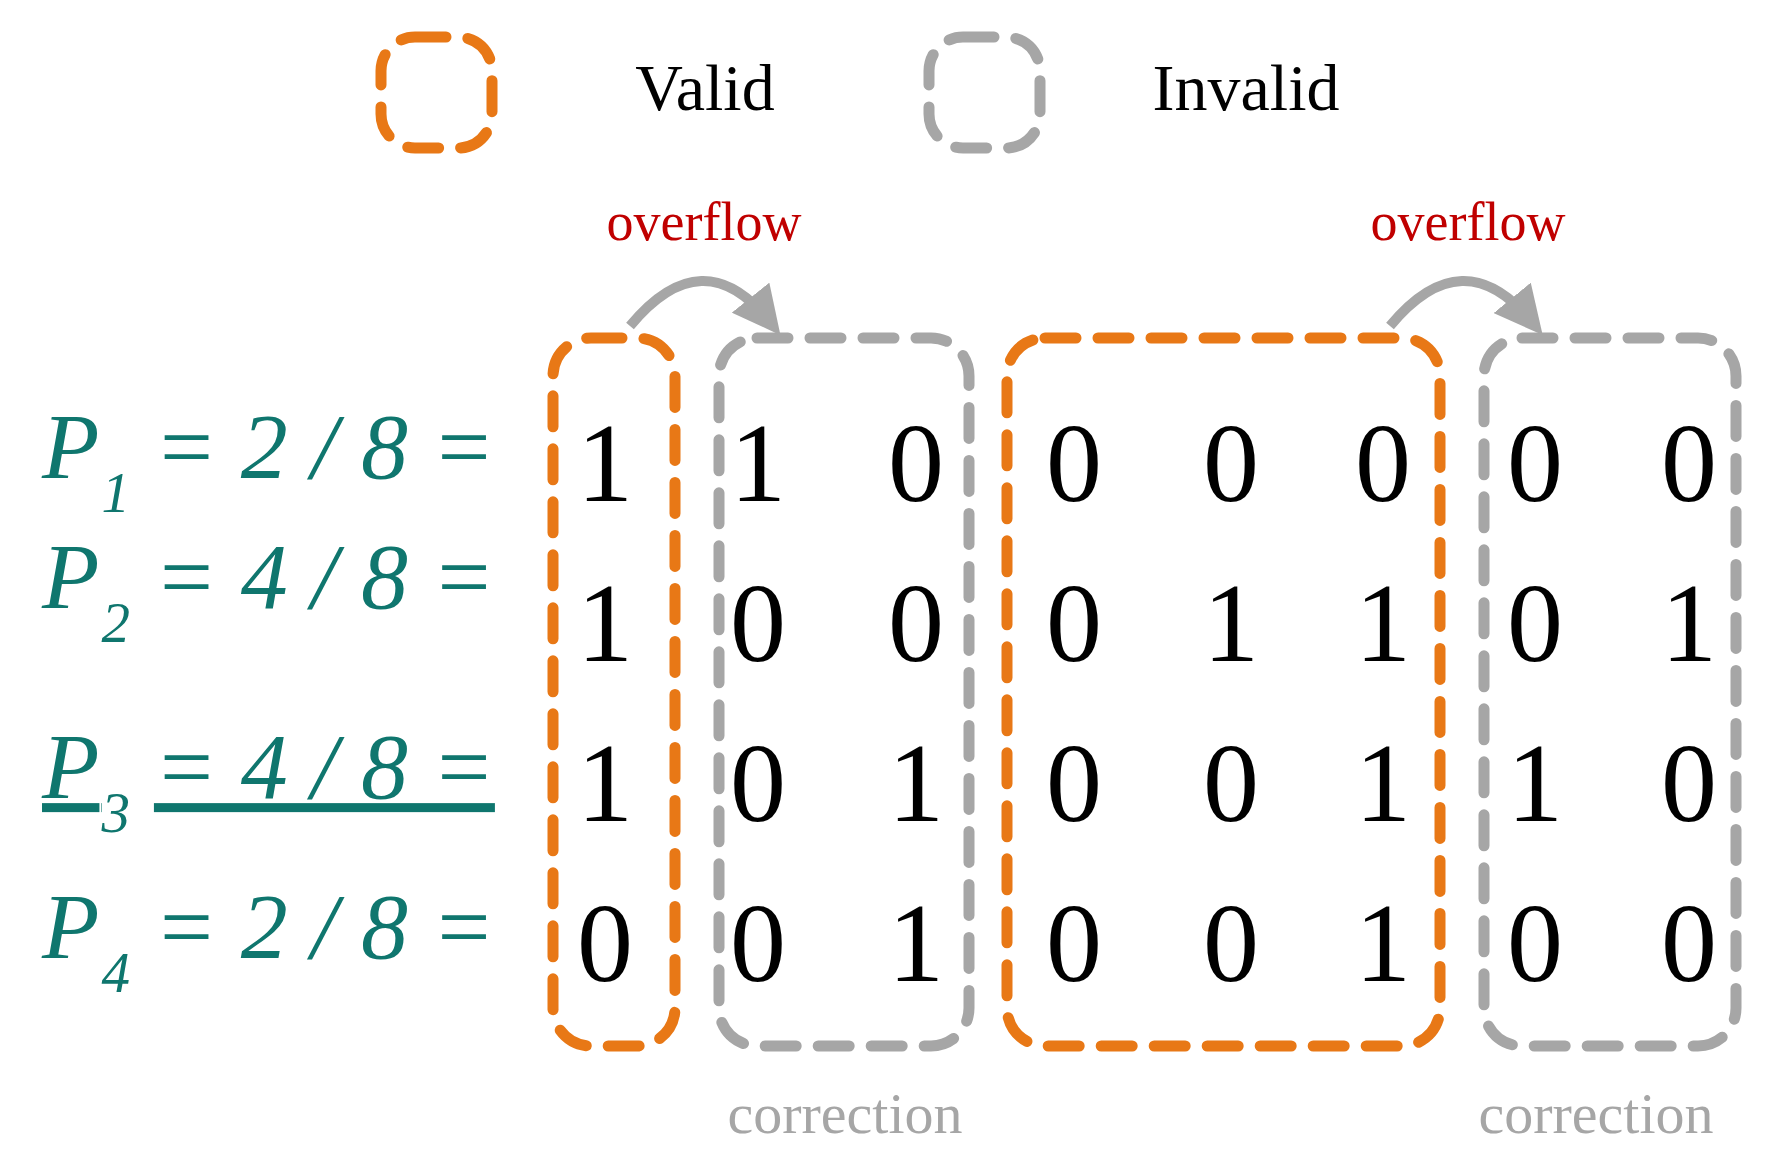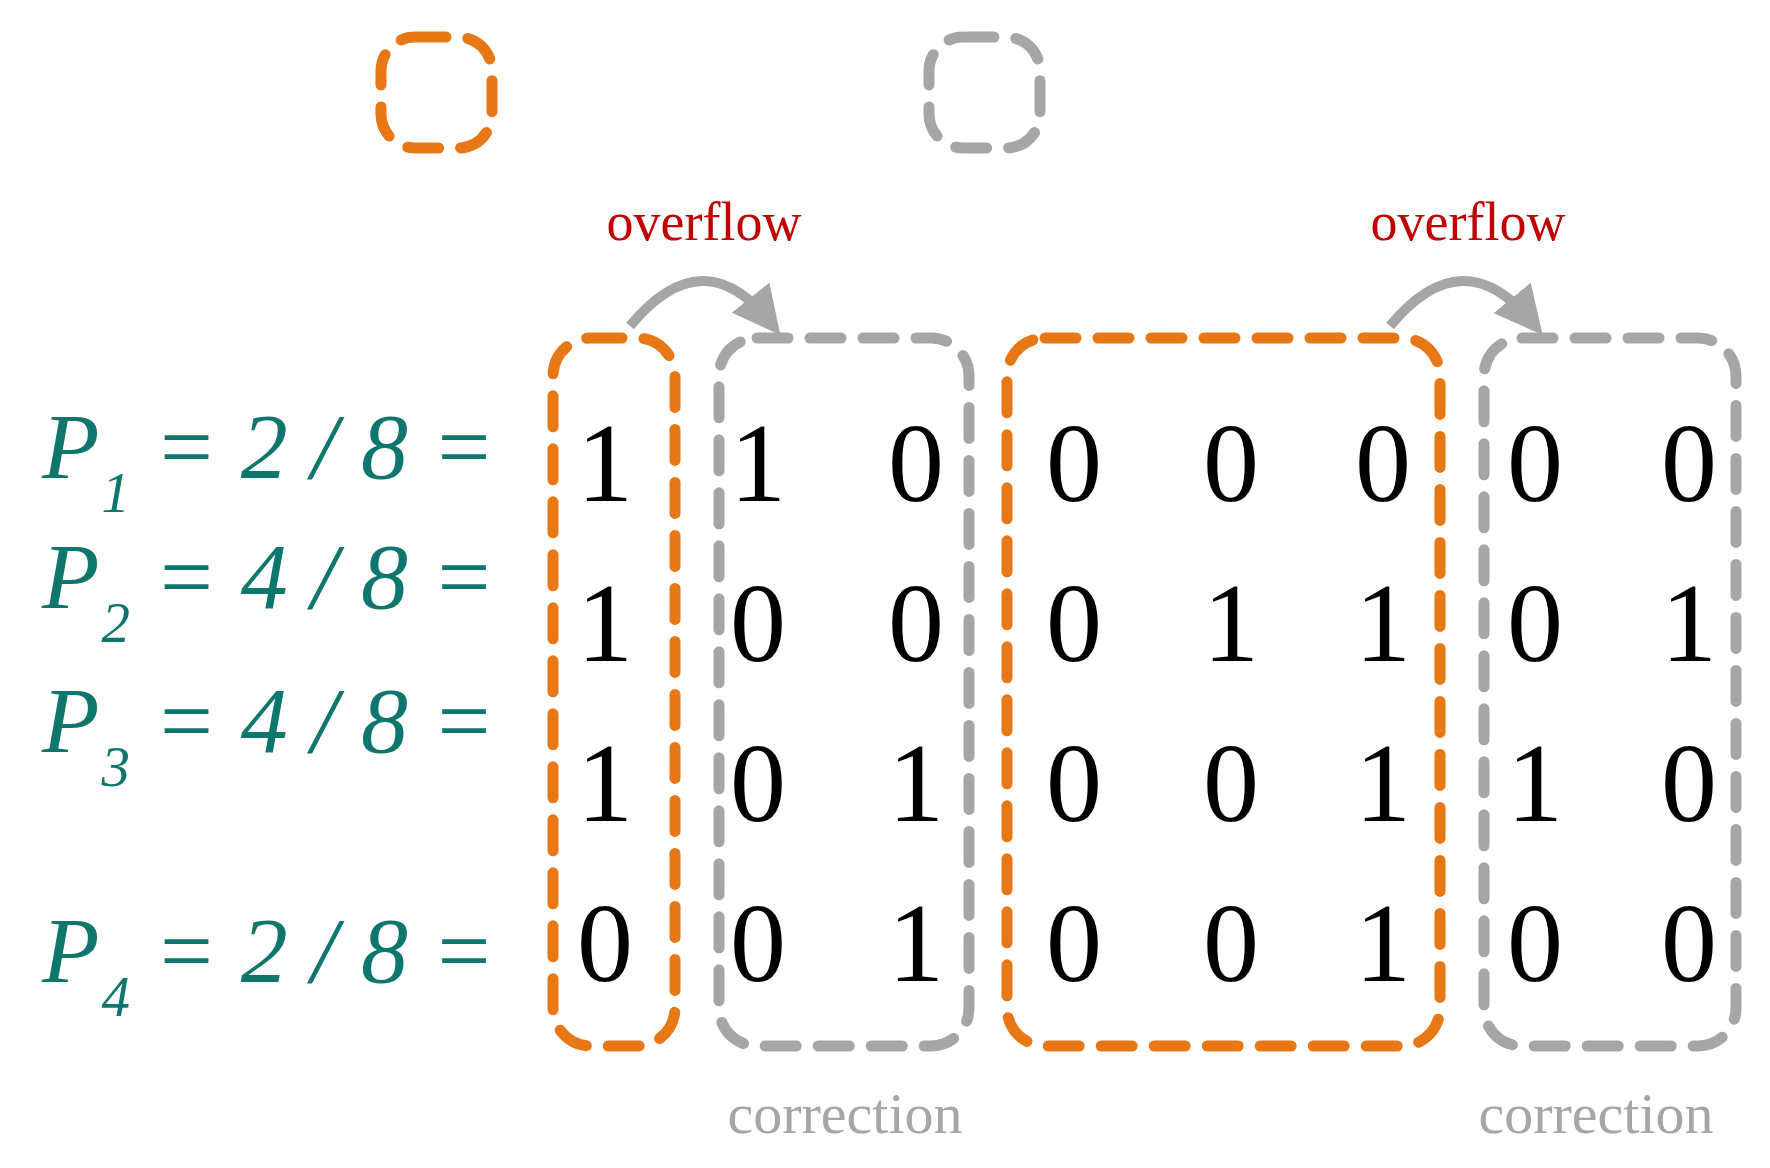--- a/index.html
+++ b/index.html
@@ -92,20 +92,22 @@
 
     <rect class="dashbox stroke-valid" x="553" y="338" width="122" height="708" rx="38"></rect>
     <rect class="dashbox stroke-invalid" x="719" y="338" width="250" height="708" rx="38"></rect>
     <rect class="dashbox stroke-valid" x="1007" y="338" width="433" height="708" rx="38"></rect>
     <rect class="dashbox stroke-invalid" x="1484" y="338" width="252" height="708" rx="38"></rect>
 
     <path class="arrow" d="M 630 326 Q 703 238 770 322" marker-end="url(#arrowhead)"></path>
     <path class="arrow" d="M 1390 326 Q 1463 238 1532 322" marker-end="url(#arrowhead)"></path>
   </svg>
 
+  <div class="label legend-label" style="left:705px; top:88px;">Valid</div>
+  <div class="label legend-label" style="left:1246px; top:88px;">Invalid</div>
 
   <div class="label overflow-label" style="left:704px; top:222px;">overflow</div>
   <div class="label overflow-label" style="left:1468px; top:222px;">overflow</div>
 
   <div class="label correction-label" style="left:845px; top:1114px;">correction</div>
   <div class="label correction-label" style="left:1596px; top:1114px;">correction</div>
 
   <div id="rows-layer">
       <div class="eq-label" style="top: 465px;"><span class="pvar">P</span><span class="psub">1</span><span class="eqrest">= 2 / 8 =</span></div>
       <span class="bit" style="left: 605px; top: 465px;">1</span>
@@ -118,30 +120,30 @@
       <span class="bit" style="left: 1689px; top: 465px;">0</span>
       <div class="eq-label" style="top: 595px;"><span class="pvar">P</span><span class="psub">2</span><span class="eqrest">= 4 / 8 =</span></div>
       <span class="bit" style="left: 605px; top: 625px;">1</span>
       <span class="bit" style="left: 758px; top: 625px;">0</span>
       <span class="bit" style="left: 916px; top: 625px;">0</span>
       <span class="bit" style="left: 1074px; top: 625px;">0</span>
       <span class="bit" style="left: 1231px; top: 625px;">1</span>
       <span class="bit" style="left: 1383px; top: 625px;">1</span>
       <span class="bit" style="left: 1535px; top: 625px;">0</span>
       <span class="bit" style="left: 1689px; top: 625px;">1</span>
-      <div class="eq-label" style="top: 739px;"><span class="pvar">P</span><span class="psub">3</span><span class="eqrest">= 4 / 8 =</span></div>
+      <div class="eq-label" style="top: 785px; text-decoration: underline;"><span class="pvar">P</span><span class="psub">3</span><span class="eqrest">= 4 / 8 =</span></div>
       <span class="bit" style="left: 605px; top: 785px;">1</span>
       <span class="bit" style="left: 758px; top: 785px;">0</span>
       <span class="bit" style="left: 916px; top: 785px;">1</span>
       <span class="bit" style="left: 1074px; top: 785px;">0</span>
       <span class="bit" style="left: 1231px; top: 785px;">0</span>
       <span class="bit" style="left: 1383px; top: 785px;">1</span>
       <span class="bit" style="left: 1535px; top: 785px;">1</span>
       <span class="bit" style="left: 1689px; top: 785px;">0</span>
-      <div class="eq-label" style="top: 945px; margin-top: 24px;"><span class="pvar">P</span><span class="psub">4</span><span class="eqrest">= 2 / 8 =</span></div>
+      <div class="eq-label" style="top: 945px;"><span class="pvar">P</span><span class="psub">4</span><span class="eqrest">= 2 / 8 =</span></div>
       <span class="bit" style="left: 605px; top: 945px;">0</span>
       <span class="bit" style="left: 758px; top: 945px;">0</span>
       <span class="bit" style="left: 916px; top: 945px;">1</span>
       <span class="bit" style="left: 1074px; top: 945px;">0</span>
       <span class="bit" style="left: 1231px; top: 945px;">0</span>
       <span class="bit" style="left: 1383px; top: 945px;">1</span>
       <span class="bit" style="left: 1535px; top: 945px;">0</span>
       <span class="bit" style="left: 1689px; top: 945px;">0</span>
     </div>
 

